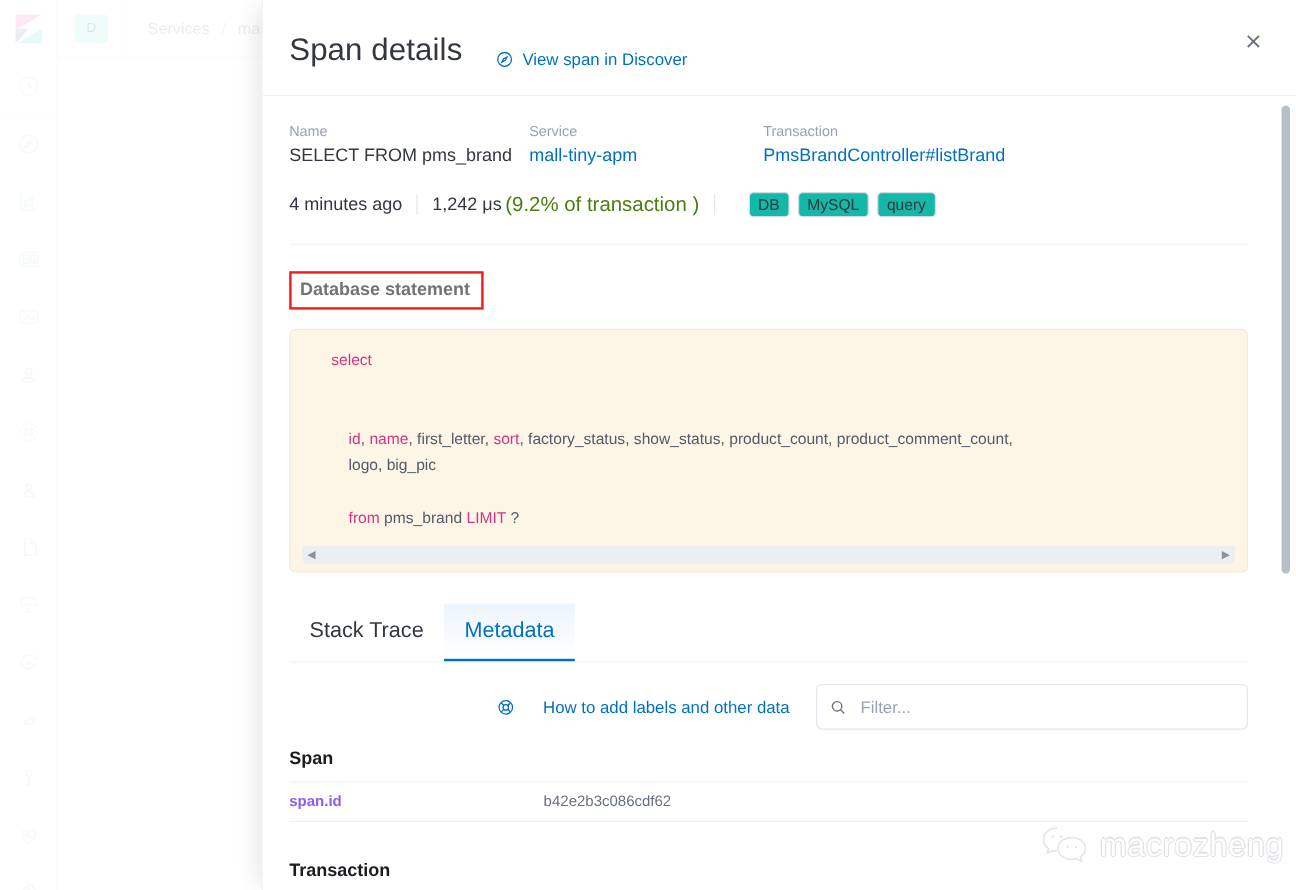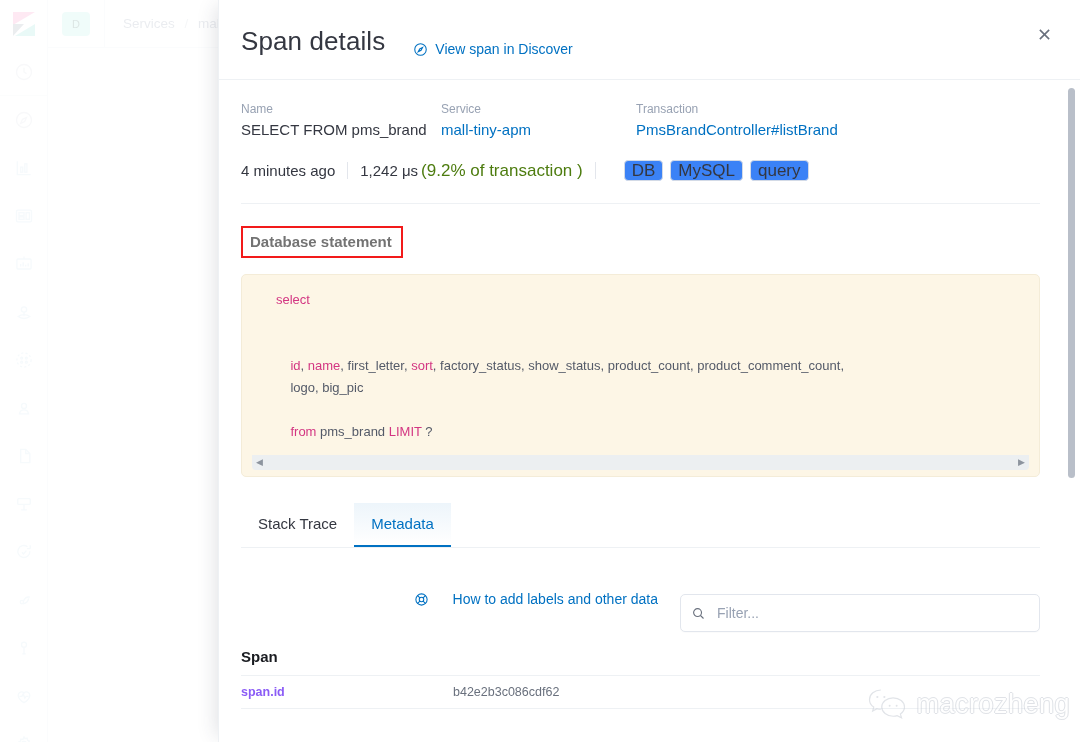--- a/index.html
+++ b/index.html
@@ -104,21 +104,21 @@
   .sum-value.link { color: #0071c2; cursor: pointer; }
 
   .sum-meta {
     margin-top: 22px; display: flex; align-items: center; font-size: 15px; color: #343741;
   }
   .sum-meta .vline { width: 1px; height: 17px; background: #e3e6ec; margin: 0 12px; }
   .sum-meta .dur-pct { color: #4d7c0f; font-size: 17px; margin-left: 3px; }
   .badges { display: flex; gap: 7px; margin-left: 16px; }
   .badge {
     border: 1px solid #d3dae6; border-radius: 4px; padding: 2px 7px;
-    font-size: 17px; color: #343741; background: #3b82f6; line-height: 15px;
+    font-size: 13px; color: #343741; background: #14b8a6; line-height: 15px;
   }
 
   .hr { height: 1px; background: #eef1f4; margin: 22px 0 0 0; }
 
   .section-title-wrap { margin-top: 22px; display: inline-block; }
   .section-title {
     display: inline-block;
     font-size: 15px; font-weight: bold; color: #737373;
     border: 2px solid #f21a1a; padding: 5px 9px 6px 7px;
   }
@@ -142,21 +142,21 @@
   }
   .code-scroll .arw {
     position: absolute; top: 2px; font-size: 9px; color: #8d949e; line-height: 11px;
   }
   .code-scroll .arw.l { left: 4px; }
   .code-scroll .arw.r { right: 4px; }
 
   
   .tabs { margin-top: 26px; display: flex; gap: 0; border-bottom: 1px solid #eef1f4; }
   .tab {
-    padding: 12px 17px 13px 17px; font-size: 15px; color: #343741;
+    padding: 12px 17px 13px 17px; font-size: 18px; color: #343741;
     cursor: pointer; border-bottom: 2px solid transparent; background: transparent;
     border-top: none; border-left: none; border-right: none;
     font-family: inherit;
   }
   .tab.active {
     color: #0071c2; border-bottom-color: #0071c2; font-weight: 400;
     background: linear-gradient(180deg, rgba(0,113,194,0.07), rgba(0,113,194,0.00));
   }
 
   
@@ -164,21 +164,20 @@
     margin-top: 18px; display: flex; align-items: center; justify-content: flex-end; gap: 22px;
   }
   .howto {
     display: flex; align-items: center; gap: 24px;
     color: #0071c2; font-size: 14px; cursor: pointer;
   }
   .filter-field {
     width: 360px; height: 38px; border: 1px solid #e2e6ed; border-radius: 5px;
     background: #fff; display: flex; align-items: center; padding: 0 10px; gap: 9px;
     box-shadow: 0 1px 1px rgba(0,0,0,0.02);
-    margin-top: 28px;
   }
   .filter-field input {
     border: none; outline: none; font-size: 14px; color: #343741;
     font-family: inherit; flex: 1; background: transparent;
   }
   .filter-field input::placeholder { color: #98a2b3; }
 
   
   .meta-group { margin-top: 16px; }
   .meta-group-title { font-size: 15px; font-weight: bold; color: #1a1c21; margin-bottom: 10px; }

